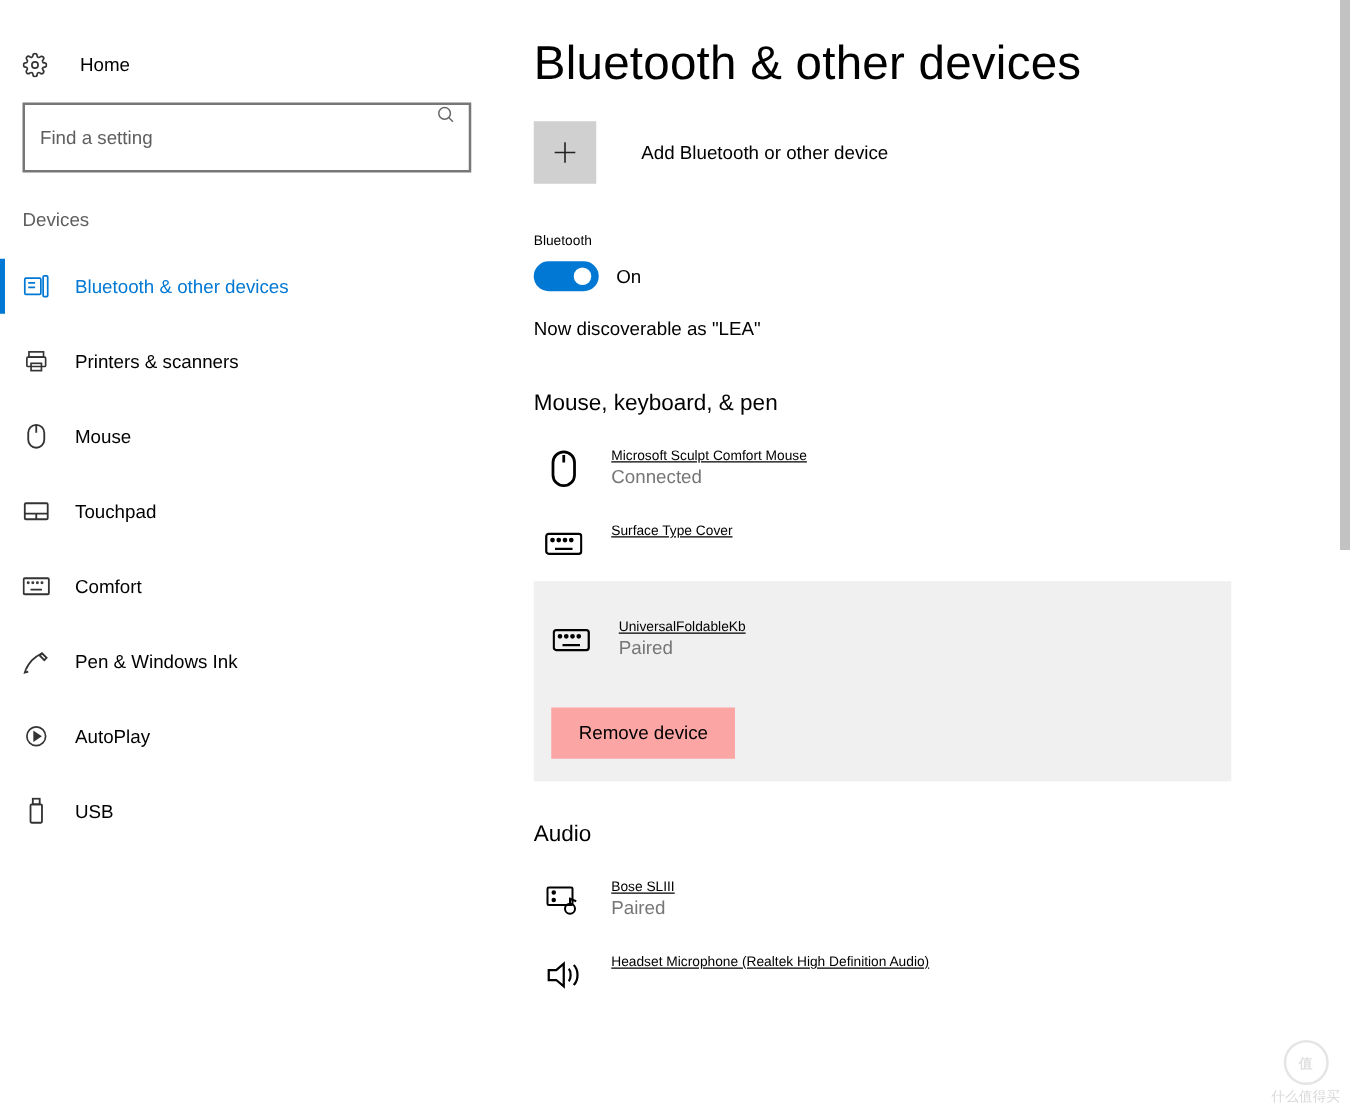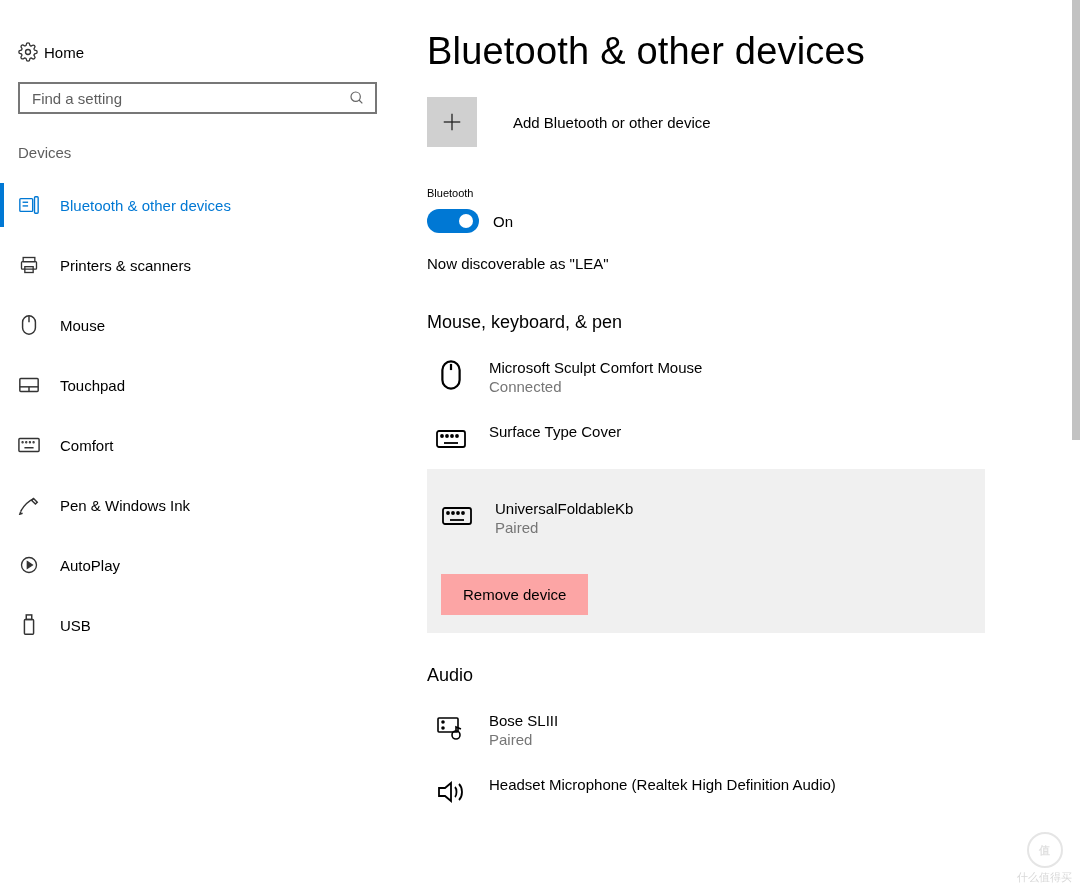--- a/index.html
+++ b/index.html
@@ -15,29 +15,29 @@
   }
   .app { display: flex; height: 100%; }
   .sidebar {
     width: 395px;
     padding: 32px 0 0 0;
     flex-shrink: 0;
   }
   .home-row {
     display: flex; align-items: center;
     padding: 10px 18px;
-    gap: 6px;
+    gap: 26px;
     cursor: pointer;
   }
   .home-row .label { font-size: 15px; }
   .search-wrap { padding: 10px 18px 22px 18px; }
   .search-box {
-    display: flex; align-items: center;
+    display: flex; 
     border: 2px solid #777;
-    height: 32px;
+    height: 56px;
     padding: 0 10px 0 12px;
   }
   .search-box input {
     flex: 1; border: none; outline: none;
     font-size: 15px; font-family: inherit;
     background: transparent;
   }
   .search-box input::placeholder { color: #5e5e5e; }
   .section-title {
     padding: 8px 18px 14px 18px;
@@ -110,21 +110,21 @@
   .device {
     display: flex; align-items: flex-start;
     gap: 22px;
     padding: 14px 14px 14px 8px;
   }
   .device .dev-icon {
     width: 32px; height: 32px;
     display:flex; align-items:center; justify-content:center;
     flex-shrink: 0;
   }
-  .device .dev-body .name { font-size: 15px; }
+  .device .dev-body .name { font-size: 11px; text-decoration: underline; }
   .device .dev-body .status { font-size: 15px; color: #767676; margin-top: 2px; }
   .device.selected {
     background: #f0f0f0;
     flex-direction: column;
     width: 558px;
     padding: 18px 12px 18px 14px;
     gap: 0;
   }
   .device.selected .head { display:flex; gap: 22px; align-items:flex-start;margin-top:13px; }
   .device.selected .actions { display:flex; justify-content:flex-end; margin-top: 38px; }

